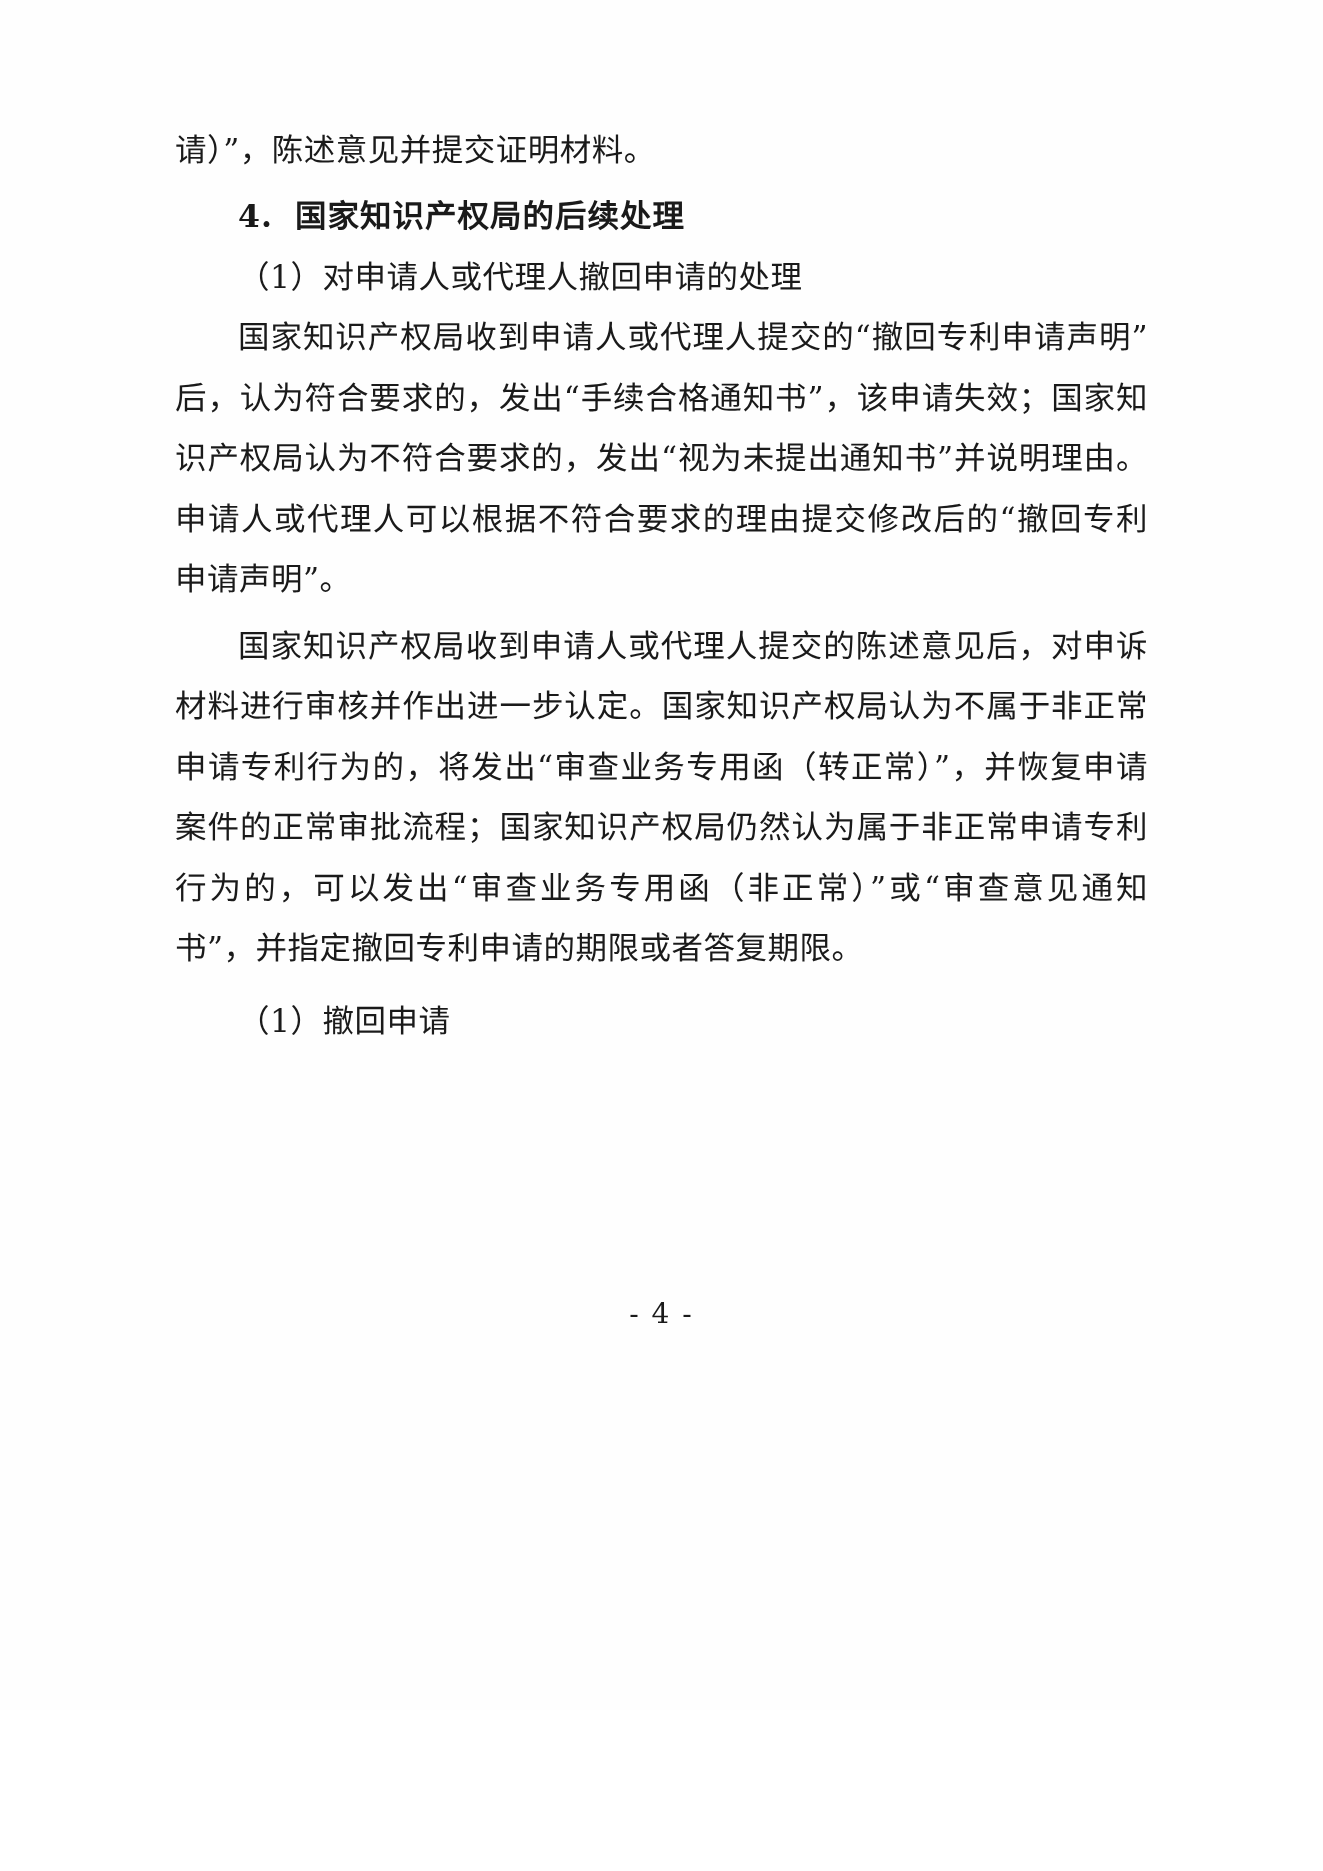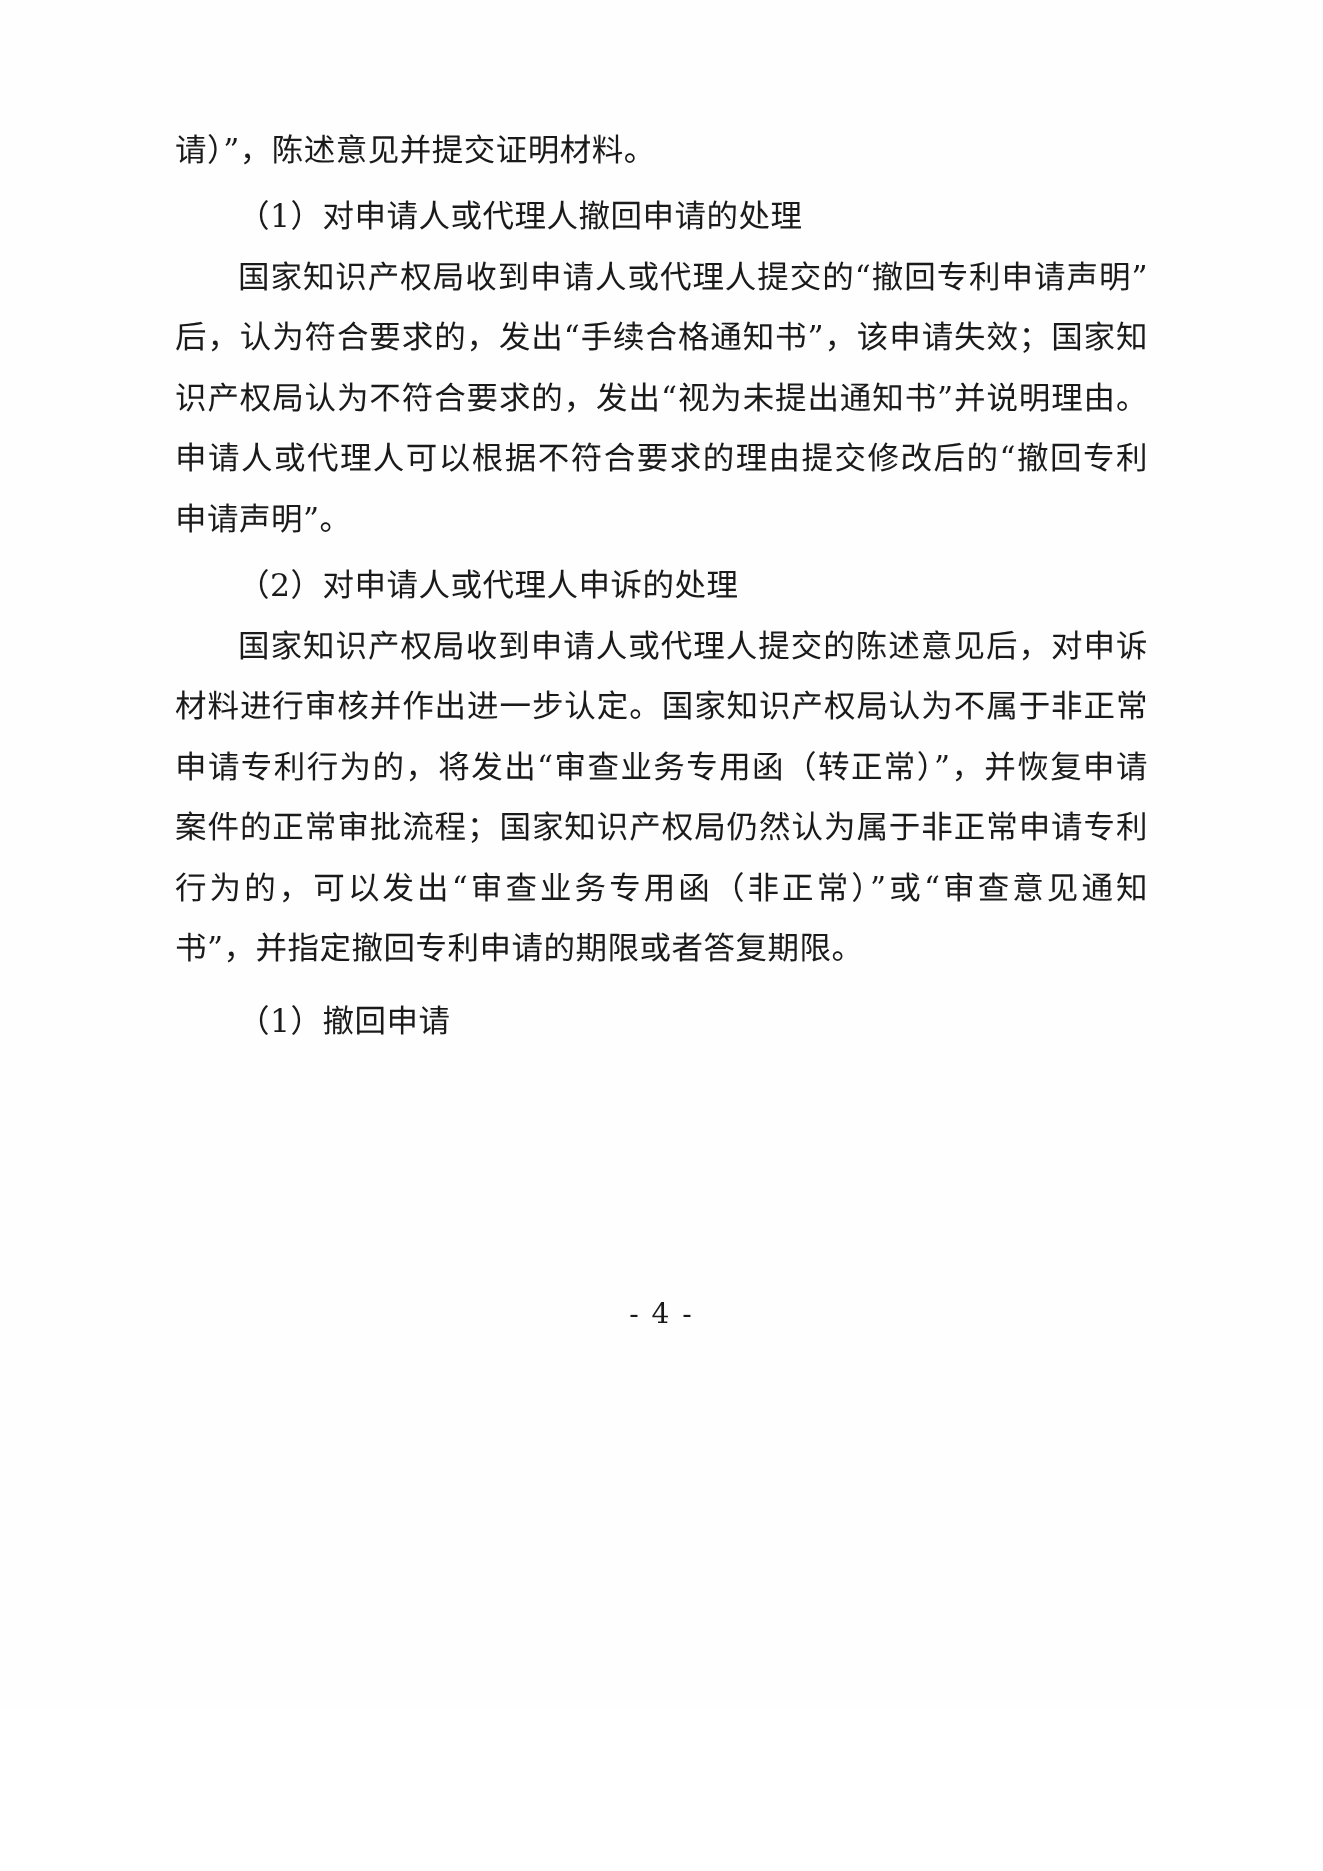--- a/index.html
+++ b/index.html
@@ -66,28 +66,28 @@
 </head>
 <body>
 
 <div class="page">
   <div class="doc-body">
 
     <p class="para-flush">请）”，陈述意见并提交证明材料。</p>
 
     <div class="spacer-sm"></div>
 
+    <p class="heading"><span class="num">4.</span><span>国家知识产权局的后续处理</span></p>
 
     <p class="sub">（1）对申请人或代理人撤回申请的处理</p>
 
     <p class="para">国家知识产权局收到申请人或代理人提交的“撤回专利申请声明”后，认为符合要求的，发出“手续合格通知书”，该申请失效；国家知识产权局认为不符合要求的，发出“视为未提出通知书”并说明理由。申请人或代理人可以根据不符合要求的理由提交修改后的“撤回专利申请声明”。</p>
 
     <div class="spacer-sm"></div>
 
-    <p class="sub">（2）对申请人或代理人申诉的处理</p>
 
     <p class="para">国家知识产权局收到申请人或代理人提交的陈述意见后，对申诉材料进行审核并作出进一步认定。国家知识产权局认为不属于非正常申请专利行为的，将发出“审查业务专用函（转正常）”，并恢复申请案件的正常审批流程；国家知识产权局仍然认为属于非正常申请专利行为的，可以发出“审查业务专用函（非正常）”或“审查意见通知书”，并指定撤回专利申请的期限或者答复期限。</p>
 
     <div class="spacer-sm"></div>
 
 
 
     <div class="spacer-sm"></div>
 
 

